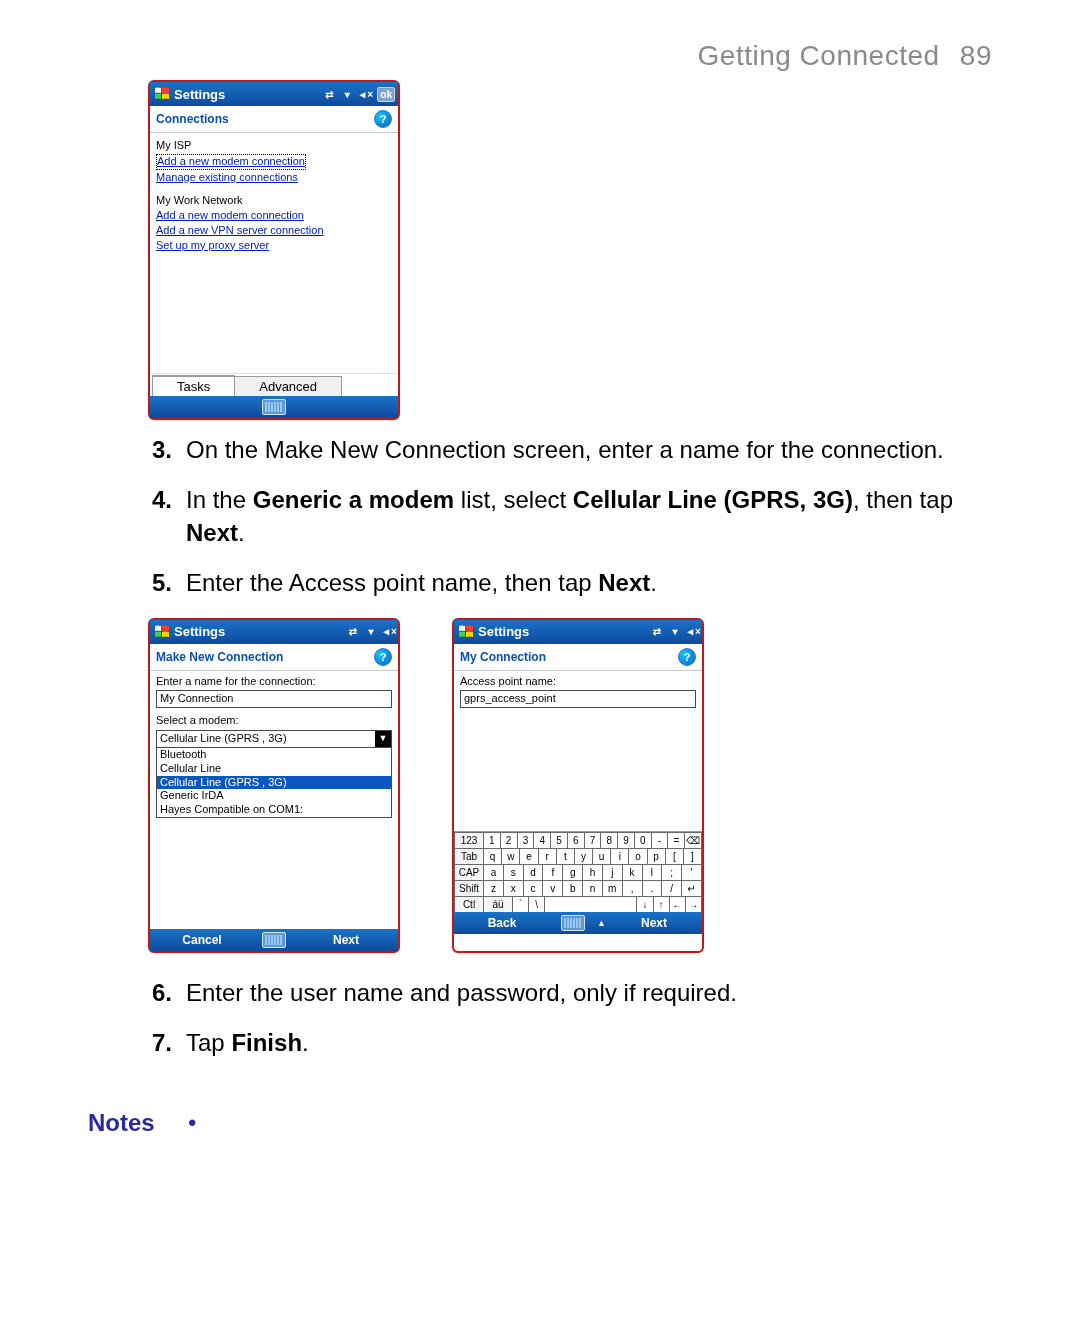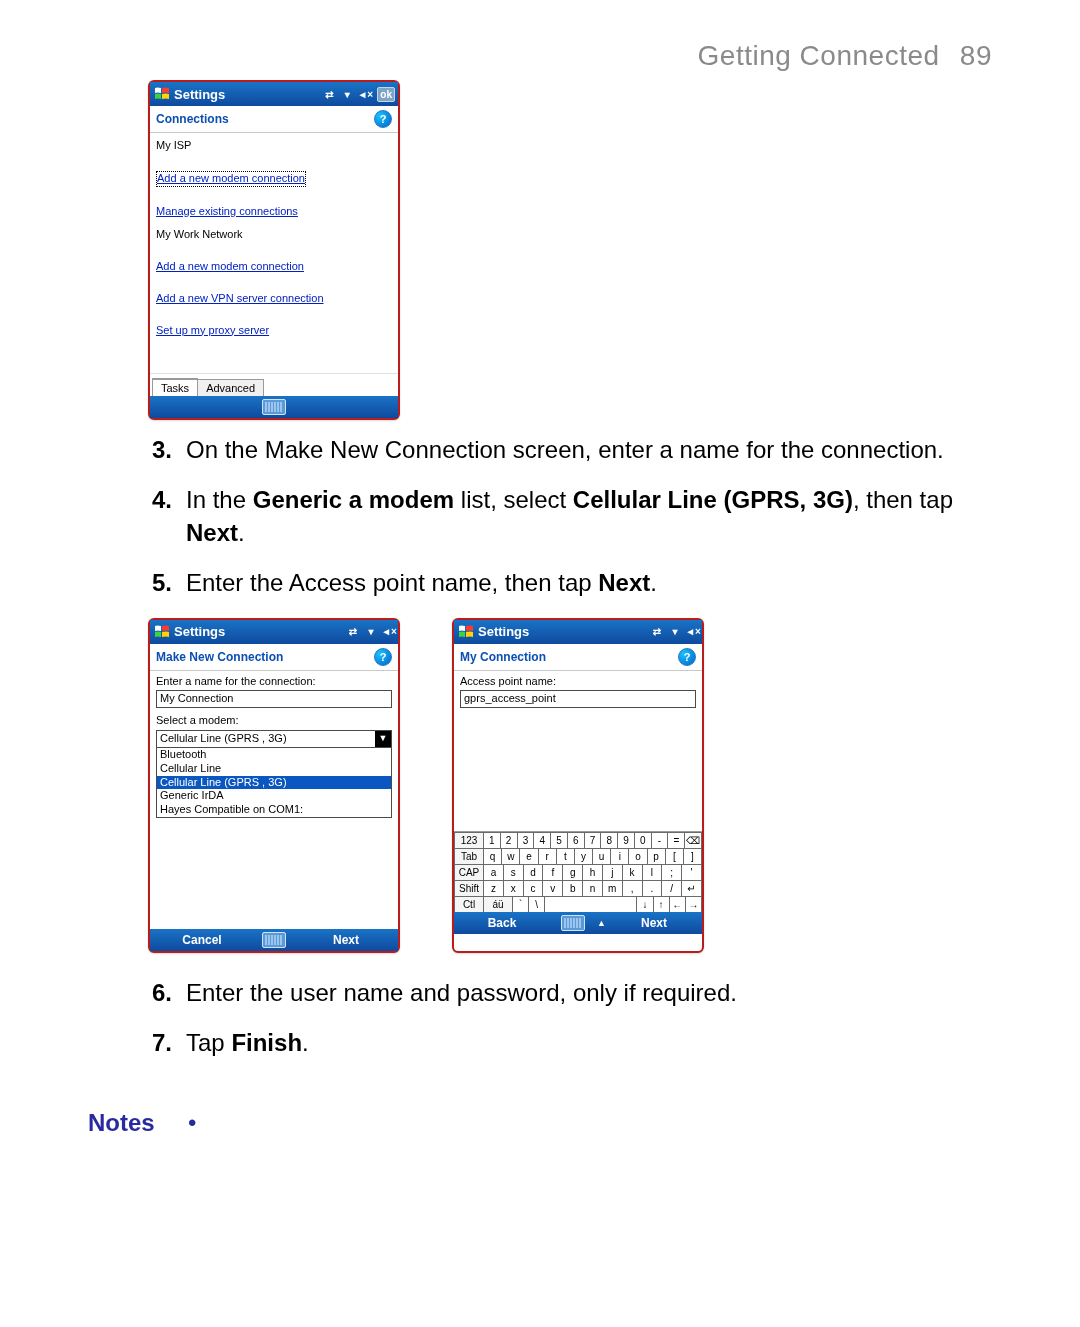--- a/index.html
+++ b/index.html
@@ -13,24 +13,24 @@
   .win-icon svg{width:16px;height:16px}
   .flag-pane{fill:#fff}
   .taskbar-icons{margin-left:auto;display:flex;align-items:center;height:100%}
   .ti{width:18px;height:18px;display:flex;align-items:center;justify-content:center;color:#fff;font-size:10px}
   .ok-btn{background:#7ea4c8;border:1px solid #c9d6e8;border-radius:2px;font-size:10px;padding:1px 2px;margin:0 3px;color:#fff;font-weight:bold}
   .subheader{height:22px;background:#fff;padding:2px 6px;display:flex;align-items:center;border-bottom:1px solid #c9c9c9}
   .subheader-title{color:#0b4fb5;font-size:12px;font-weight:bold}
   .help-badge{width:16px;height:16px;border-radius:50%;margin-left:auto;background:radial-gradient(circle at 30% 30%,#19c2ff,#0063c7);color:#fff;font-weight:bold;font-size:11px;display:flex;align-items:center;justify-content:center;border:1px solid #2a7ac7}
   .client{background:#fff;font-size:11px;line-height:1.25;color:#000;padding:4px 6px}
   .section-title{font-weight:normal;margin-top:2px}
-  .link{color:#0020c2;text-decoration:underline;margin-top:18px}
+  .link{color:#0020c2;text-decoration:underline;margin-top:1px}
   .link.sel{border:1px dotted #000;display:inline-block}
   .tabs{height:22px;display:flex;align-items:flex-end;background:#fff;border-top:1px solid #e0e0e0}
-  .tab{border:1px solid #9a9a9a;border-bottom:none;font-size:11px;padding:2px 8px;background:#f0f0f0;margin-left:-1px}
+  .tab{border:1px solid #9a9a9a;border-bottom:none;font-size:13px;padding:2px 24px;background:#f0f0f0;margin-left:-1px}
   .tab:first-child{margin-left:2px}
   .tab.active{background:#fff;font-weight:normal;border-top:2px solid #9a9a9a}
   .footerbar{height:22px;background:linear-gradient(#1a73c6,#0e4a9e);display:flex;align-items:center;justify-content:space-between;color:#fff;font-size:12px;font-weight:bold}
   .foot-btn{flex:1;text-align:center}
   .keyb-icon{width:22px;height:14px;border:1px solid #cfe3fb;border-radius:2px;background:#5a9bd5;margin:0 auto;position:relative}
   .keyb-icon:after{content:"";position:absolute;inset:2px;background:repeating-linear-gradient(90deg,#9ec5ee 0 2px,#5a9bd5 2px 3px)}
   .step-list{margin-top:14px}
   .step{display:flex;margin:8px 0 18px;font-size:24px;line-height:1.35}
   .step .num{width:48px;flex:0 0 48px;text-align:right;font-weight:bold;padding-right:14px}
   .step .txt{flex:1}

